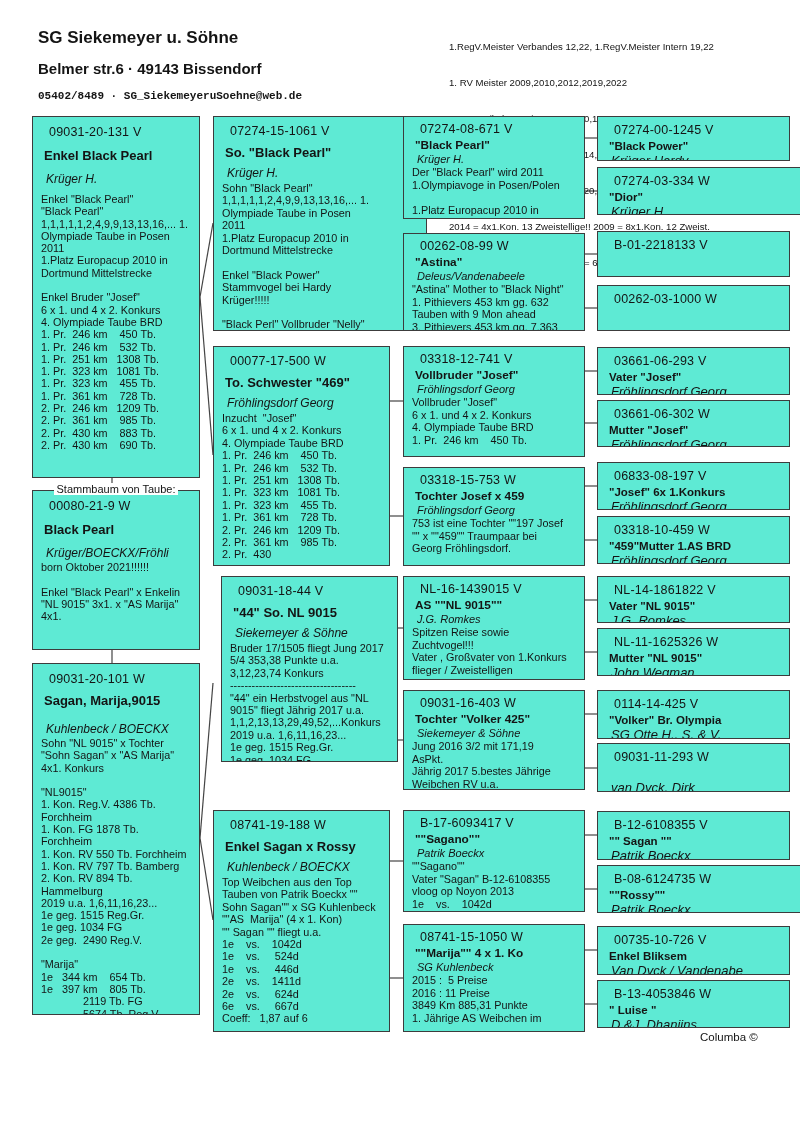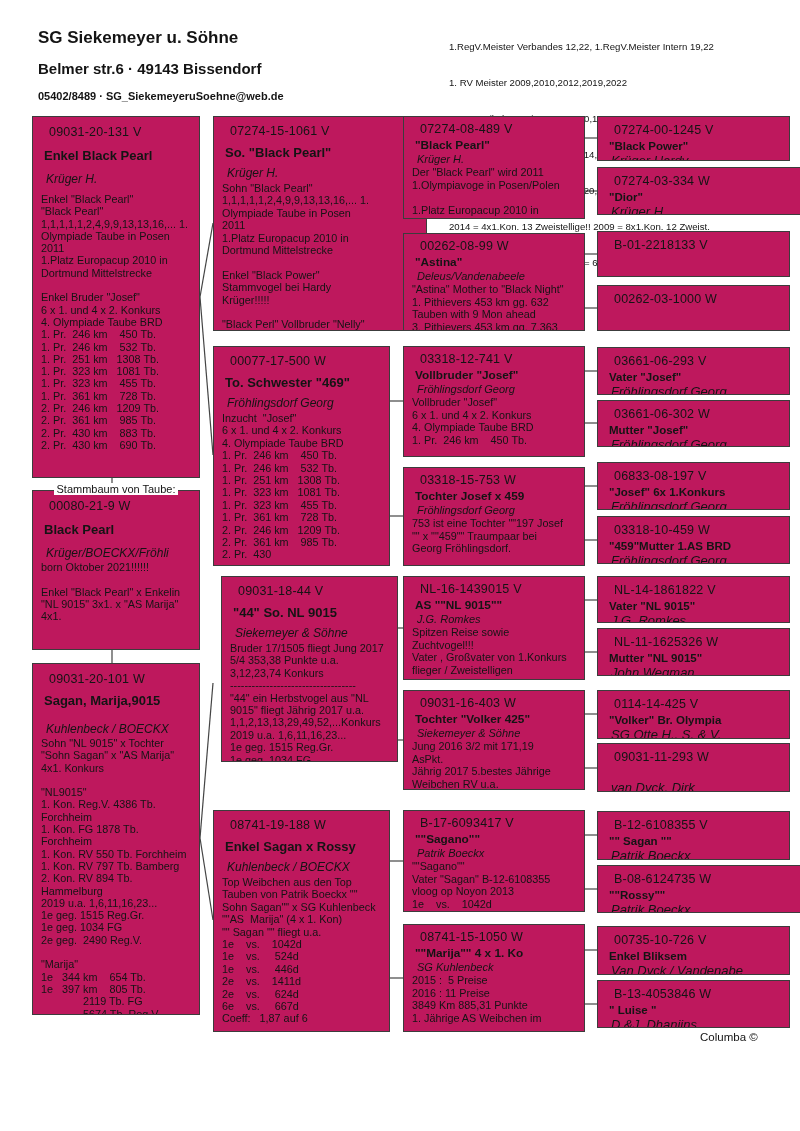--- a/index.html
+++ b/index.html
@@ -4,28 +4,28 @@
 <style>
   html,body { margin:0; padding:0; background:#e8e8e8; }
   .page {
     position:relative; width:800px; height:1131px; background:#ffffff;
     font-family:"Liberation Sans", sans-serif; color:#141414; margin:0 auto;
     overflow:hidden;
   }
   
   .loft-title   { position:absolute; left:38px; top:28px;  font-size:17px; font-weight:bold; }
   .loft-address { position:absolute; left:38px; top:60px;  font-size:15px; font-weight:bold; }
-  .loft-contact { position:absolute; left:38px; top:90px;  font-size:11px; font-weight:bold; }
+  .loft-contact { position:absolute; left:38px; top:90px;  font-size:11px; font-weight:bold;font-family:Liberation Mono, monospace; }
   .achievements { position:absolute; left:449px; top:17px; width:348px;
                   font-size:9.6px; line-height:12px; white-space:pre; }
   
   .connectors { position:absolute; left:0; top:0; z-index:0; }
   
   .pbox { position:absolute; box-sizing:border-box; border:1.5px solid #3c3c3c;
-          background:#be185d; padding:5px 8px 4px 8px; overflow:hidden; z-index:1; }
+          background:#5eead4; padding:5px 8px 4px 8px; overflow:hidden; z-index:1; }
   .ring    { font-size:12.5px; margin-left:8px; letter-spacing:0.2px; }
   .pname   { font-size:13px; font-weight:bold; margin-left:3px; }
   .breeder { font-size:12px; font-style:italic; margin-left:5px; }
   .body    { font-size:10.8px; line-height:12.4px; white-space:pre-wrap; }
   .gen1 .ring    { margin-top:3px; margin-bottom:9px; }
   .gen1 .pname   { margin-bottom:9px; }
   .gen1 .breeder { margin-bottom:7px; }
   .gen1 .body    { line-height:12.3px; }
   .gen2 .ring    { margin-top:2px; margin-bottom:7px; }
   .gen2 .pname   { margin-bottom:6px; }
@@ -230,21 +230,21 @@
 1e    vs.    1042d
 1e    vs.     524d
 1e    vs.     446d
 2e    vs.    1411d
 2e    vs.     624d
 6e    vs.     667d
 Coeff:   1,87 auf 6</div>
   </div>
 
   <div class="pbox gen3" style="left:403px;top:116px;width:182px;height:103px">
-    <div class="ring">07274-08-489 V</div>
+    <div class="ring">07274-08-671 V</div>
     <div class="pname">"Black Pearl"</div>
     <div class="breeder">Krüger H.</div>
     <div class="body">Der "Black Pearl" wird 2011
 1.Olympiavoge in Posen/Polen
 
 1.Platz Europacup 2010 in</div>
   </div>
   <div class="pbox gen3" style="left:403px;top:233px;width:182px;height:98px">
     <div class="ring">00262-08-99 W</div>
     <div class="pname">"Astina"</div>

